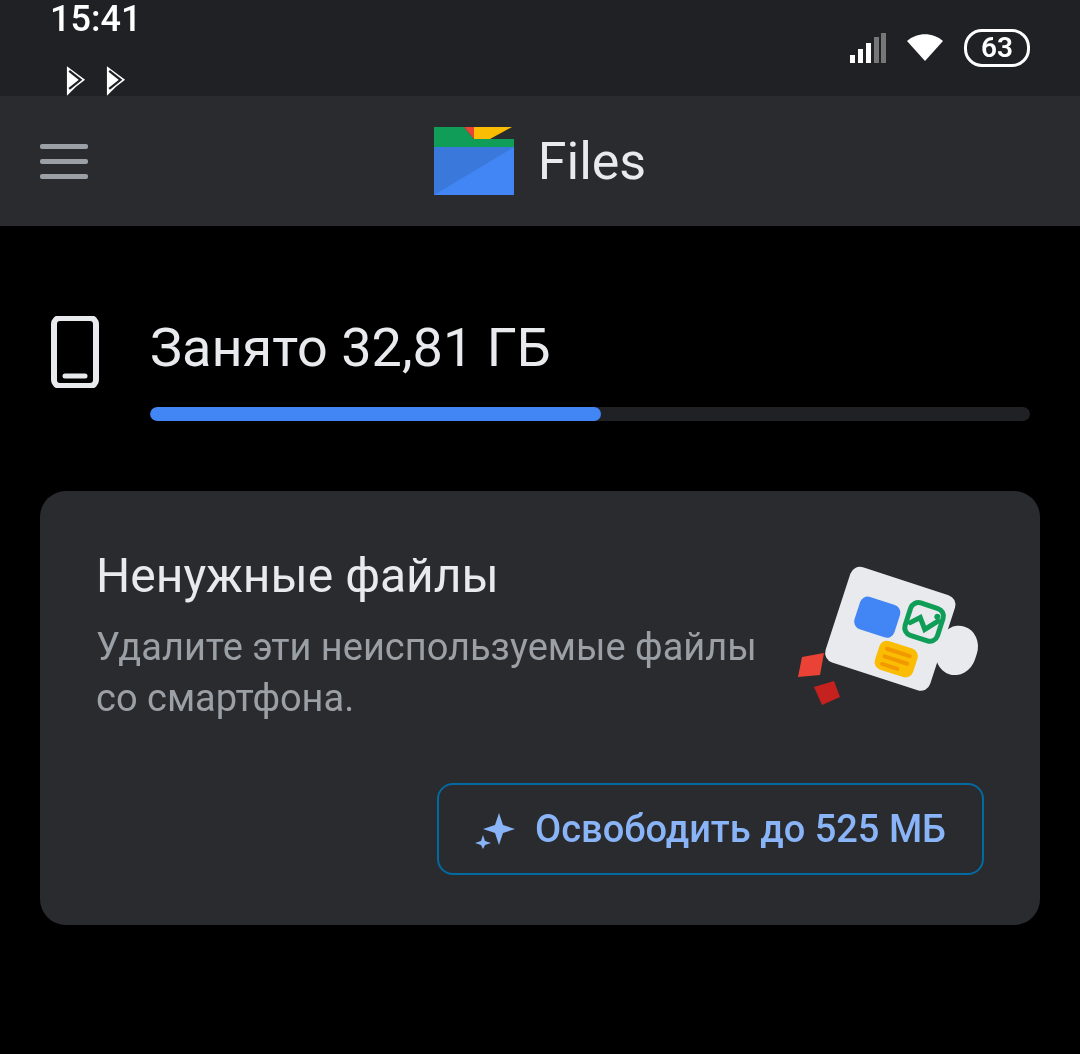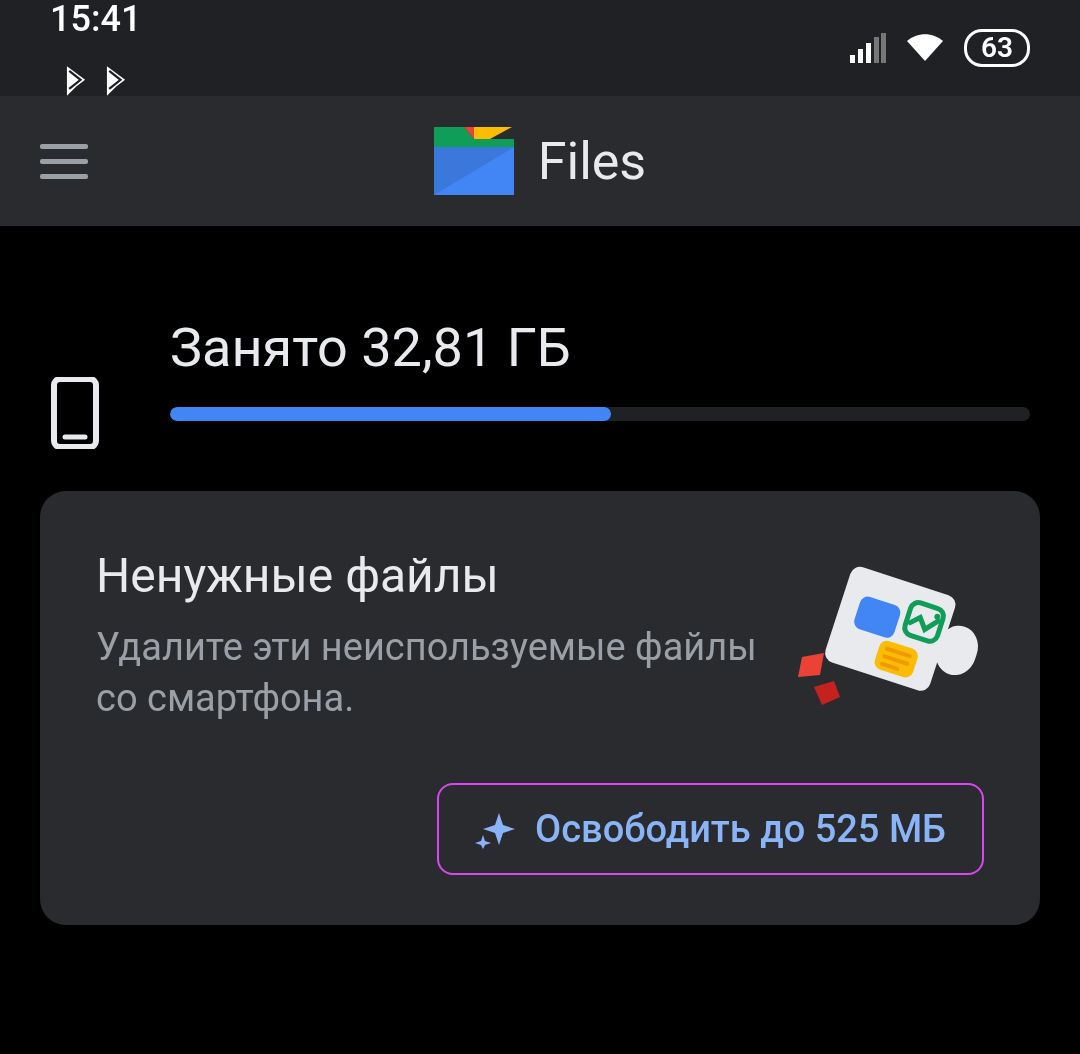--- a/index.html
+++ b/index.html
@@ -106,22 +106,22 @@
       font-size: 52px;
       font-weight: 400;
       color: #e8eaed;
     }
     .content {
       background: #000;
       padding: 90px 40px 0 40px;
     }
     .storage-row {
       display: flex;
-      align-items: flex-end;
-      gap: 60px;
+      align-items: flex-start;
+      gap: 40px;
       padding: 0 10px 0 0;
     }
     .phone-icon-wrap {
       width: 70px;
       display: flex;
       justify-content: center;
     }
     .phone-icon {
       width: 48px;
       height: 72px;
@@ -180,21 +180,21 @@
       line-height: 1.35;
     }
     .card-illustration {
       width: 200px;
       height: 170px;
       flex-shrink: 0;
     }
     .card-button {
       align-self: flex-end;
       margin-top: 58px;
-      border: 2px solid #d946ef;
+      border: 2px solid #0369a1;
       border-radius: 16px;
       padding: 22px 36px;
       display: flex;
       align-items: center;
       gap: 20px;
       cursor: pointer;
       background: transparent;
     }
     .sparkle-icon {
       width: 40px;

